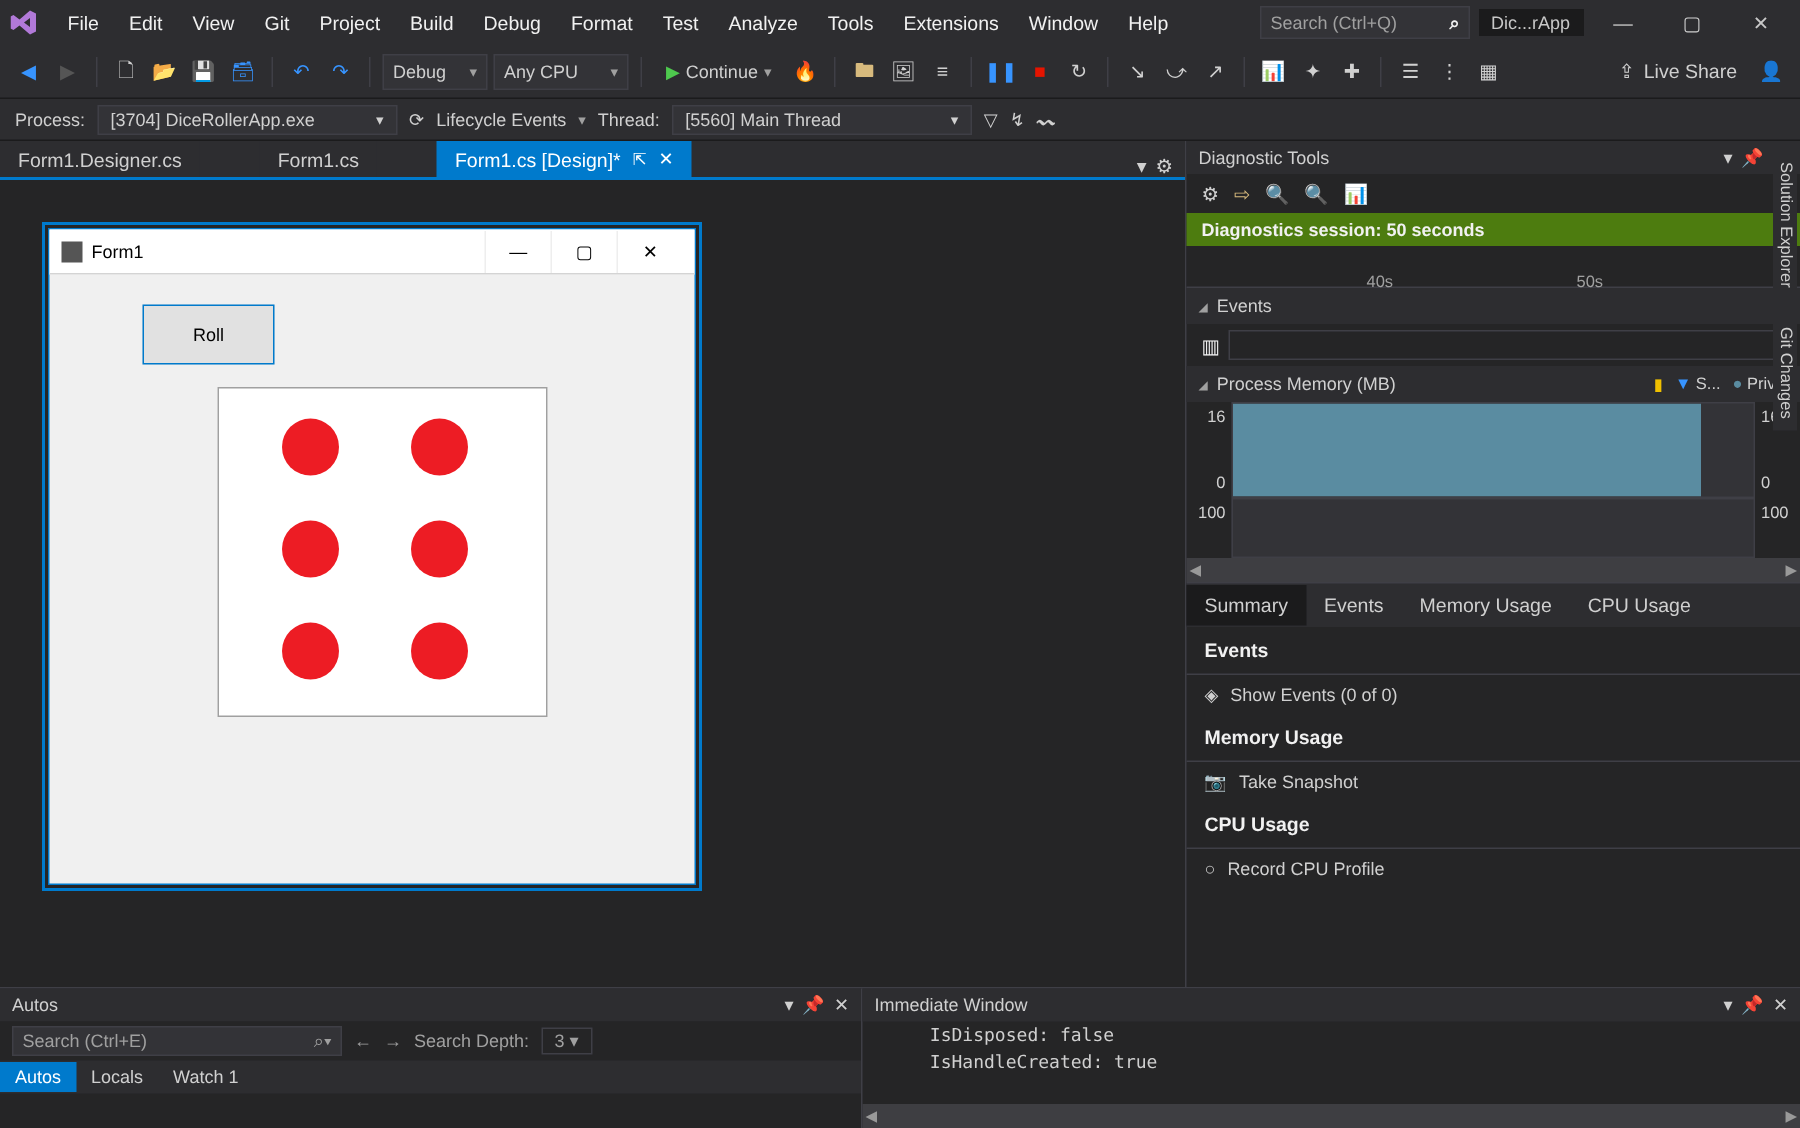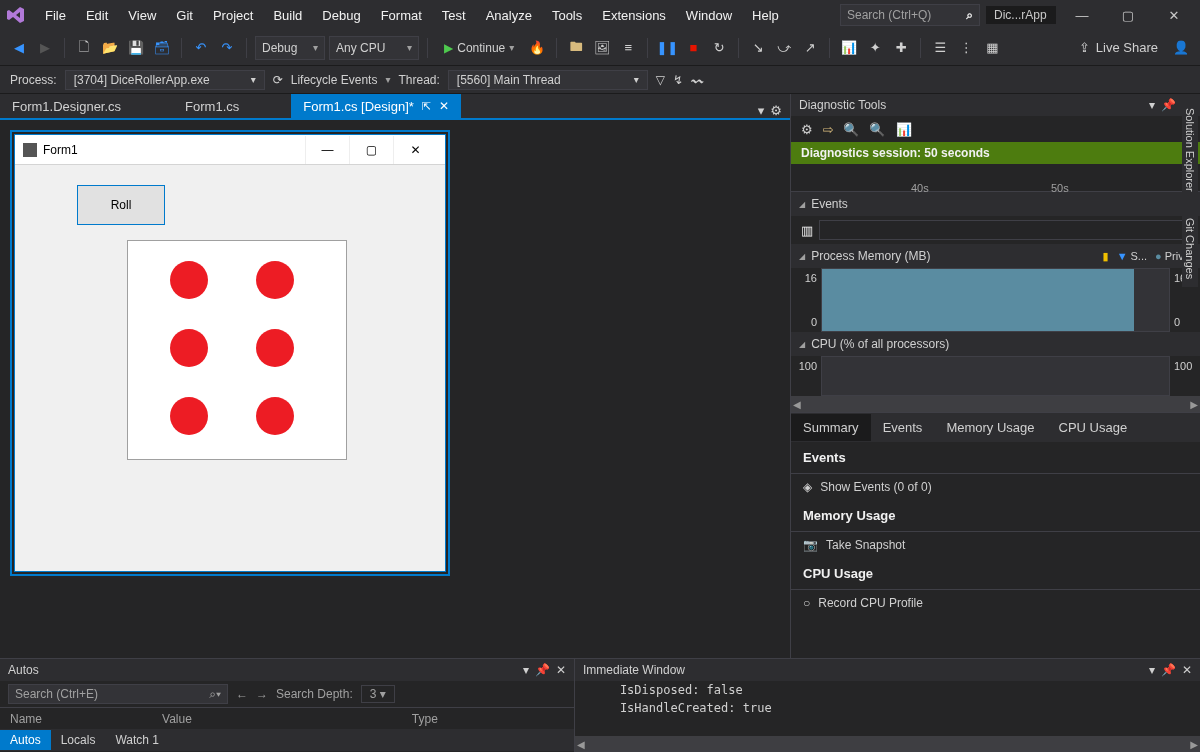--- a/index.html
+++ b/index.html
@@ -25,21 +25,21 @@
 .process-bar .pdrop { background:#333337; border:1px solid #3f3f46; padding:2px 8px; display:flex; align-items:center; min-width:200px;}
 .process-bar .pdrop::after { content:"▾"; margin-left:auto; font-size:10px; }
 .main { display:flex; height:564px; }
 .left-pane { width:790px; background:#252526; display:flex; flex-direction:column; }
 .tabs { height:26px; background:#2d2d30; display:flex; align-items:flex-end; border-bottom:2px solid #007acc; }
 .tab { height:24px; padding:0 12px; display:flex; align-items:center; font-size:13px; color:#d0d0d0; background:#2d2d30; gap:8px;}
 .tab.active { background:#007acc; color:#fff; }
 .tab .pin { font-size:11px; }
 .tab .x { font-size:12px; }
 .tab-ctrl { margin-left:auto; display:flex; gap:6px; padding-right:8px; color:#d0d0d0;}
-.design-surface { flex:1; background:#252526; padding:14px; position:relative;}
+.design-surface { flex:1; background:#252526; padding:32px; position:relative;}
 .form { width:432px; height:438px; background:#f0f0f0; border:1px solid #007acc; outline:2px solid #007acc; outline-offset:2px; position:relative;}
 .form-title { height:30px; background:#fff; border-bottom:1px solid #d4d4d4; display:flex; align-items:center; padding:0 8px; font-size:12px; color:#000;}
 .form-title .ficon { width:14px; height:14px; background:#555; margin-right:6px;}
 .form-title .wbtns { margin-left:auto; display:flex;}
 .form-title .wbtn { width:44px; height:28px; display:flex; align-items:center; justify-content:center; color:#000; border-left:1px solid #eee;}
 .roll-btn { position:absolute; left:62px; top:50px; width:88px; height:40px; background:#e1e1e1; border:1px solid #007acc; color:#000; font-size:12px; display:flex; align-items:center; justify-content:center;}
 .grid { position:absolute; left:112px; top:105px; width:220px; height:220px; border:1px solid #a0a0a0; background:#fff; }
 .pip { width:38px; height:38px; border-radius:50%; background:#ed1c24; position:absolute;}
 .right-pane { flex:1; background:#252526; display:flex; flex-direction:column; border-left:1px solid #3f3f46;}
 .panel-hdr { height:22px; background:#2d2d30; display:flex; align-items:center; padding:0 8px; font-size:12px; color:#d0d0d0; gap:6px;}
@@ -282,23 +282,20 @@
           <span>0</span>
         </div>
       <div class="graph">
           <div class="mem-fill"></div>
         </div>
       <div class="graph-label" style="text-align:left">
           <span>16</span>
           <span>0</span>
         </div>
     </div>
-    <div class="section-hdr">
-        <span>CPU (% of all processors)</span>
-      </div>
     <div class="graph-row">
       <div class="graph-label">
           <span>100</span>
         </div>
       <div class="graph cpu"></div>
       <div class="graph-label" style="text-align:left">
           <span>100</span>
         </div>
     </div>
     <div class="scroll-bar">
@@ -342,25 +339,20 @@
     <div class="autos-search">
       <div class="sbox">
           <span>Search (Ctrl+E)</span>
           <span style="margin-left:auto">⌕▾</span>
         </div>
       <span>←</span>
       <span>→</span>
       <span>Search Depth:</span>
       <div style="border:1px solid #3f3f46;padding:1px 8px"><span>3</span> ▾</div>
     </div>
-    <div class="table-hdr">
-      <span>Name</span>
-        <span>Value</span>
-        <span style="margin-left:100px">Type</span>
-    </div>
     <div class="bot-tabs">
       <div class="bot-tab active">Autos</div>
       <div class="bot-tab">Locals</div>
       <div class="bot-tab">Watch 1</div>
     </div>
   </div>
   <div class="bot-right">
     <div class="panel-hdr">
         <span>Immediate Window</span>
       <div class="pctrl">

